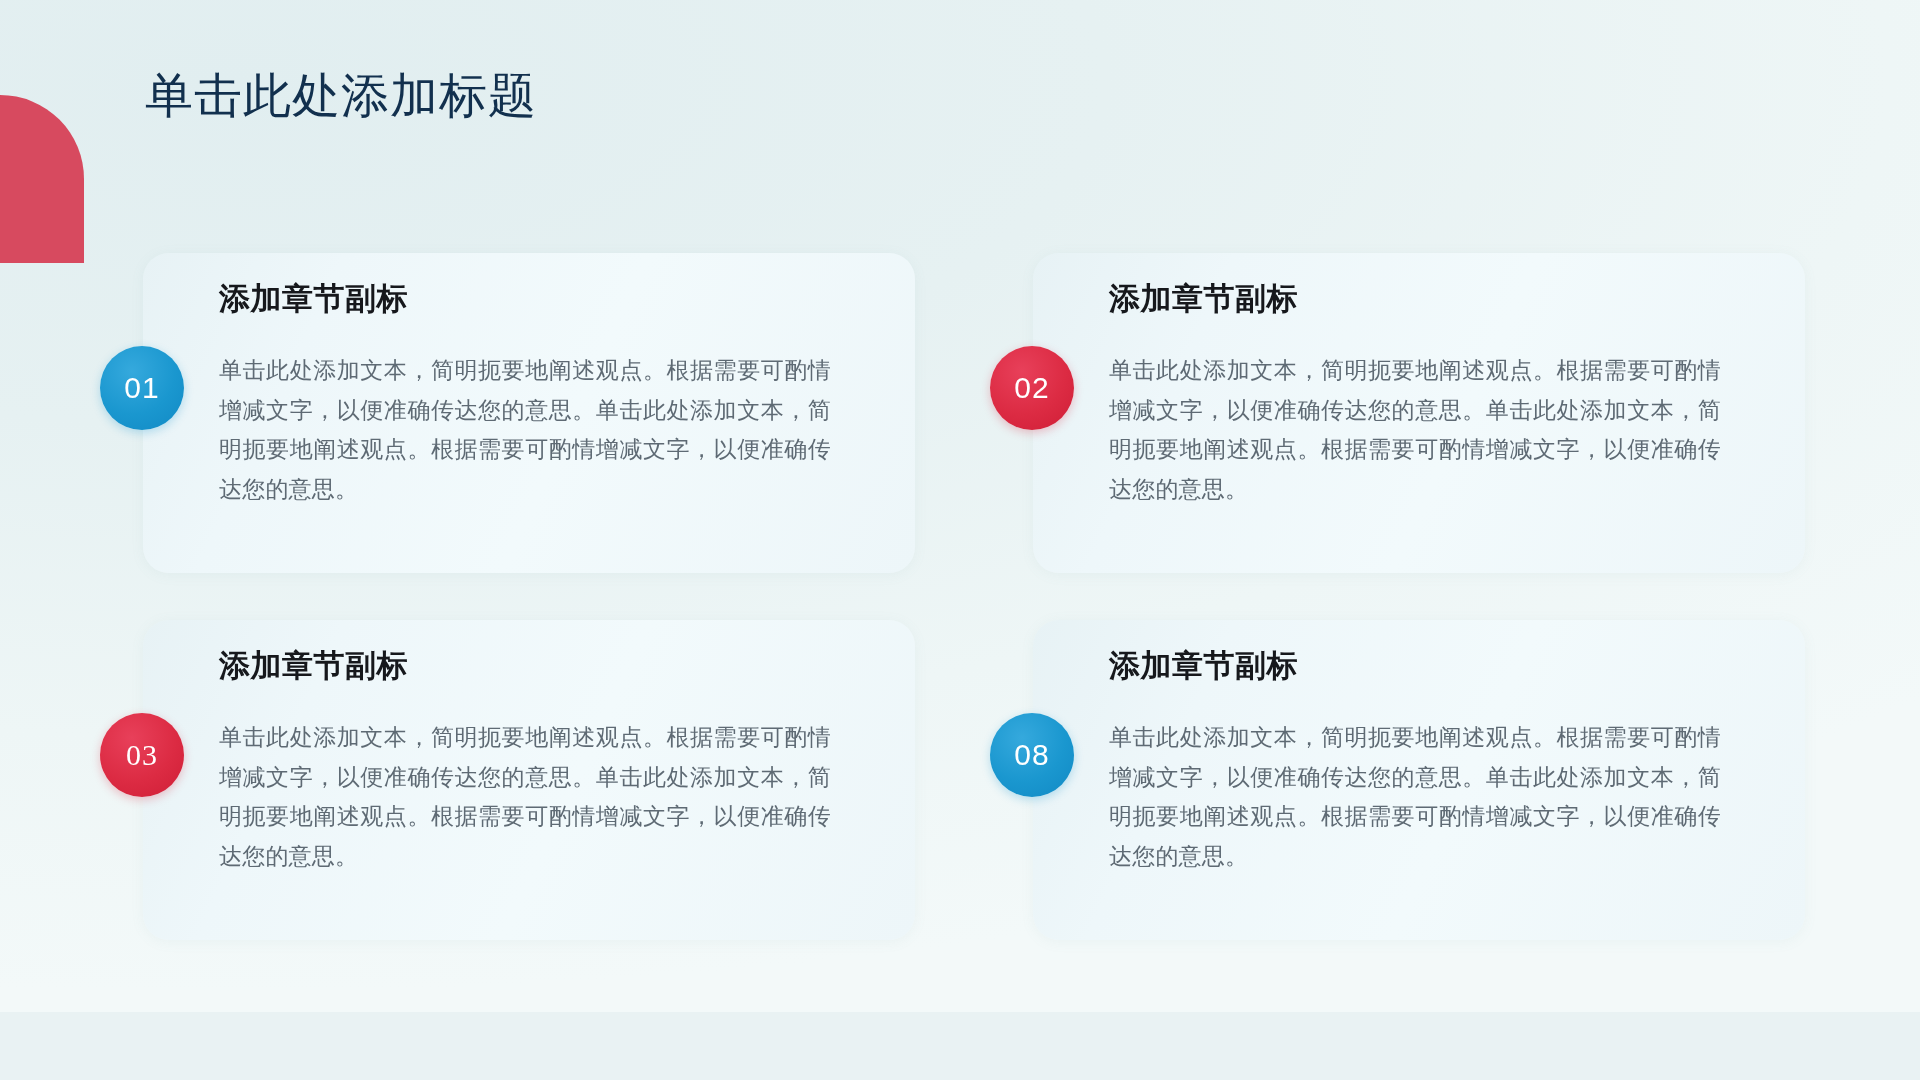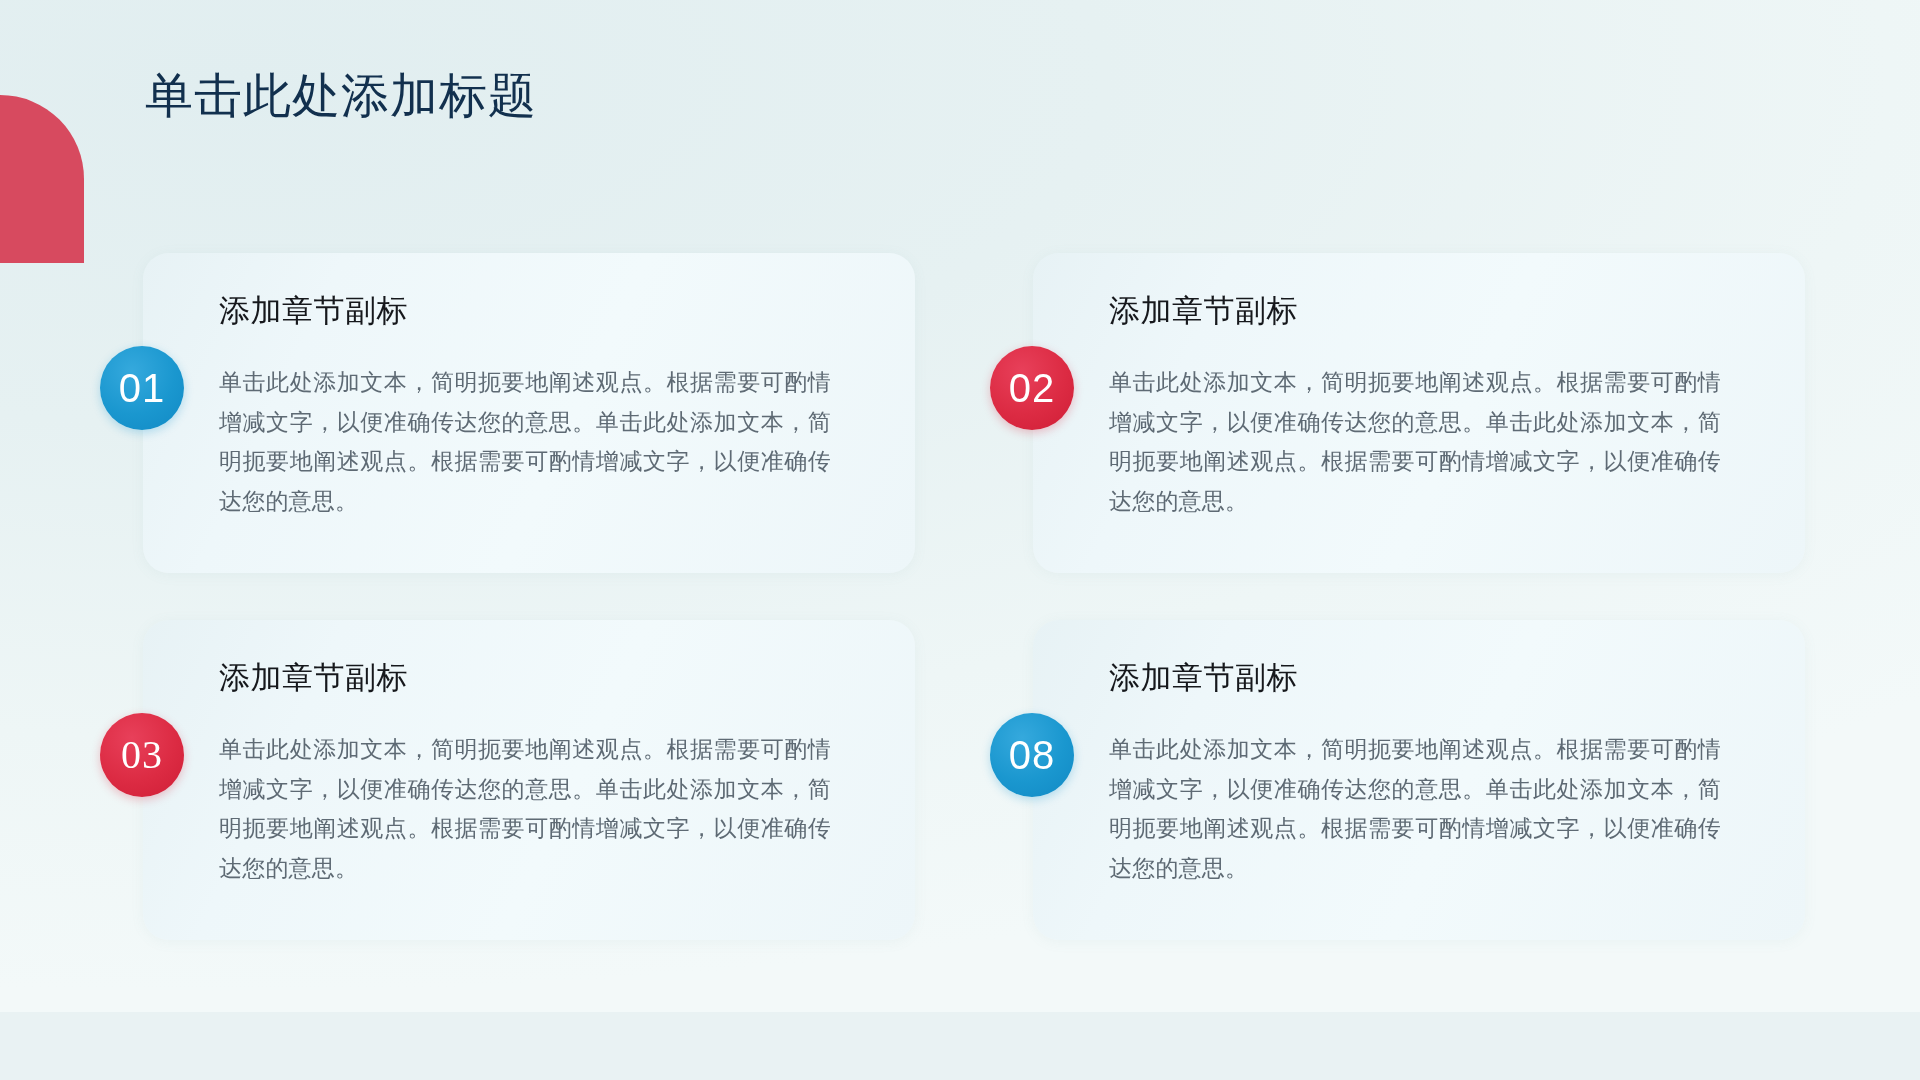--- a/index.html
+++ b/index.html
@@ -62,46 +62,45 @@
   .card.c3 { left:143px;  top:620px; }
   .card.c4 { left:1033px; top:620px; }
 
   .card-inner {
     position:absolute;
     left:76px; top:26px;
     width:640px;
   }
   .card-heading {
     font-size:31px;
-    font-weight:400;
+    font-weight:700;
     color:#16181c;
     line-height:1.3;
     letter-spacing:0.5px;
     margin-bottom:22px;
     white-space:nowrap;
-    margin-top:12px;
   }
   .card-body {
     font-size:23px;
     line-height:1.72;
     color:#5e6a74;
     letter-spacing:0.2px;
     width:612px;
     text-align:justify;
     margin-top:32px;
   }
 
   
   .badge {
     position:absolute;
     width:84px; height:84px;
     border-radius:50%;
     display:flex; align-items:center; justify-content:center;
     color:#ffffff;
-    font-size:40px;
+    font-size:30px;
     font-weight:400;
     letter-spacing:1px;
     line-height:1;
   }
   .badge.blue {
     background:radial-gradient(circle at 38% 30%, #35a9dd 0%, #1a97cf 55%, #1189c4 100%);
     box-shadow:0 3px 10px rgba(26,151,207,0.28);
   }
   .badge.red {
     background:radial-gradient(circle at 38% 30%, #e8405a 0%, #dc2b43 55%, #cf1d36 100%);

